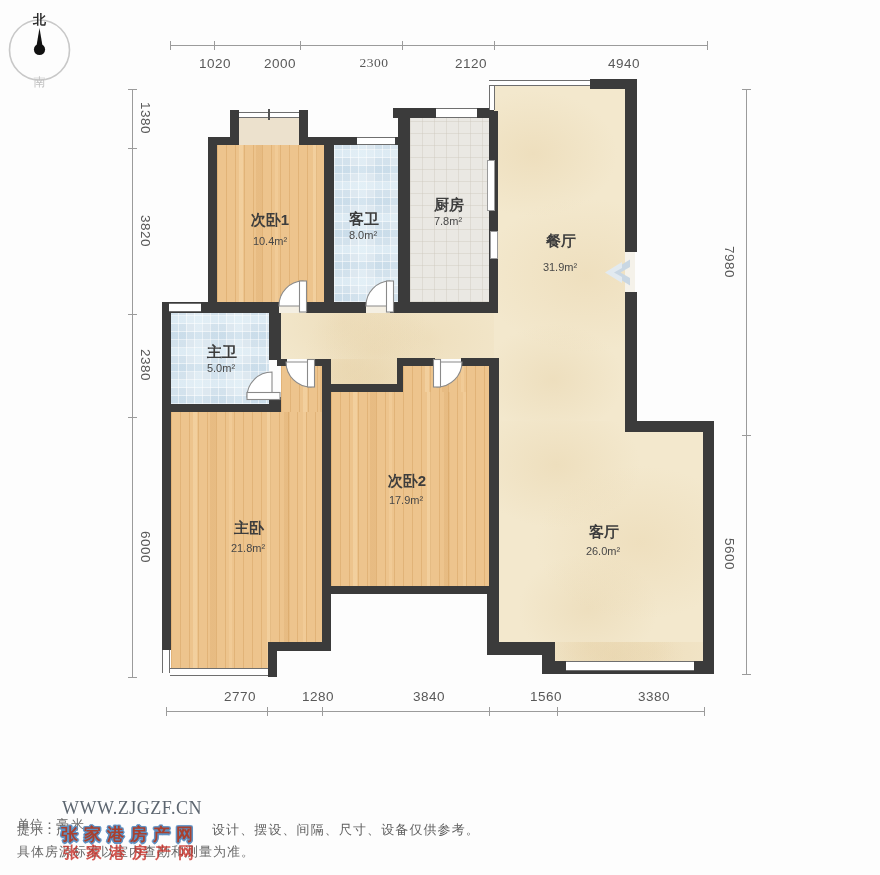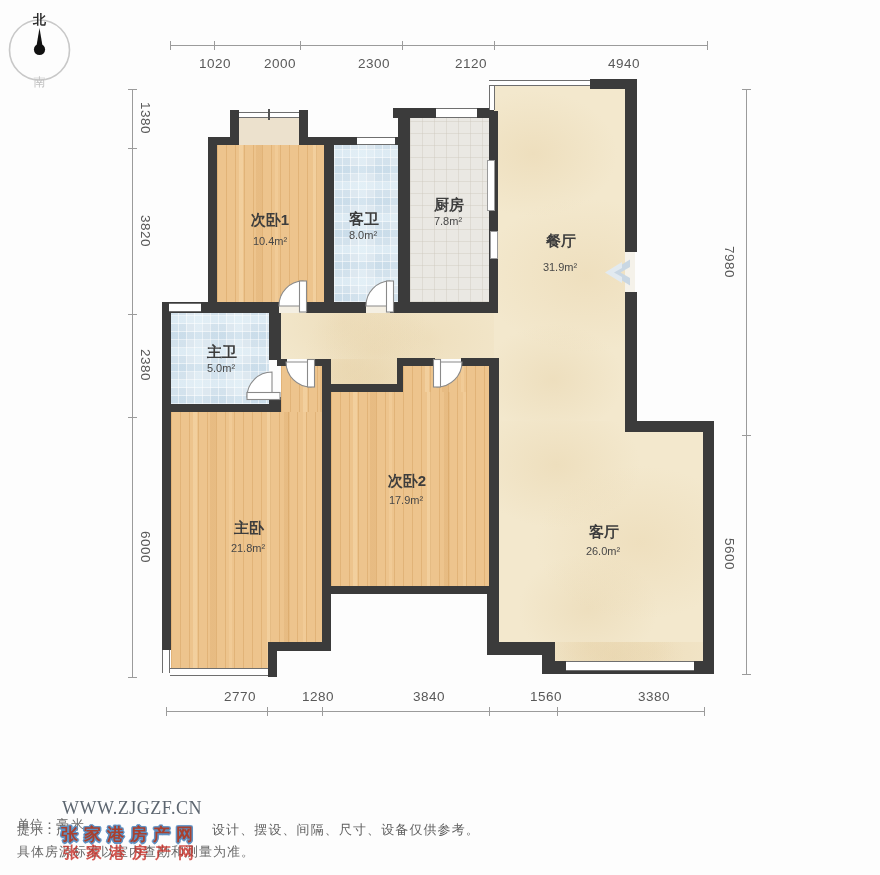--- a/index.html
+++ b/index.html
@@ -213,21 +213,21 @@
 
 <div class="dline" style="left:170px;top:41px;width:1px;height:9px;"></div>
 <div class="dline" style="left:214px;top:41px;width:1px;height:9px;"></div>
 <div class="dline" style="left:300px;top:41px;width:1px;height:9px;"></div>
 <div class="dline" style="left:402px;top:41px;width:1px;height:9px;"></div>
 <div class="dline" style="left:494px;top:41px;width:1px;height:9px;"></div>
 <div class="dline" style="left:707px;top:41px;width:1px;height:9px;"></div>
 
 <div class="dim" style="left:192px;top:63px;">1020</div>
 <div class="dim" style="left:257px;top:63px;">2000</div>
-<div class="dim" style="left:351px;top:63px;">2300</div>
+<div class="dim" style="left:351px;top:63px;font-family:Liberation Serif, serif;">2300</div>
 <div class="dim" style="left:448px;top:63px;">2120</div>
 <div class="dim" style="left:601px;top:63px;">4940</div>
 
 <div class="dline" style="left:132px;top:89px;width:1px;height:588px;"></div>
 
 <div class="dline" style="left:128px;top:89px;width:9px;height:1px;"></div>
 <div class="dline" style="left:128px;top:148px;width:9px;height:1px;"></div>
 <div class="dline" style="left:128px;top:314px;width:9px;height:1px;"></div>
 <div class="dline" style="left:128px;top:417px;width:9px;height:1px;"></div>
 <div class="dline" style="left:128px;top:677px;width:9px;height:1px;"></div>

